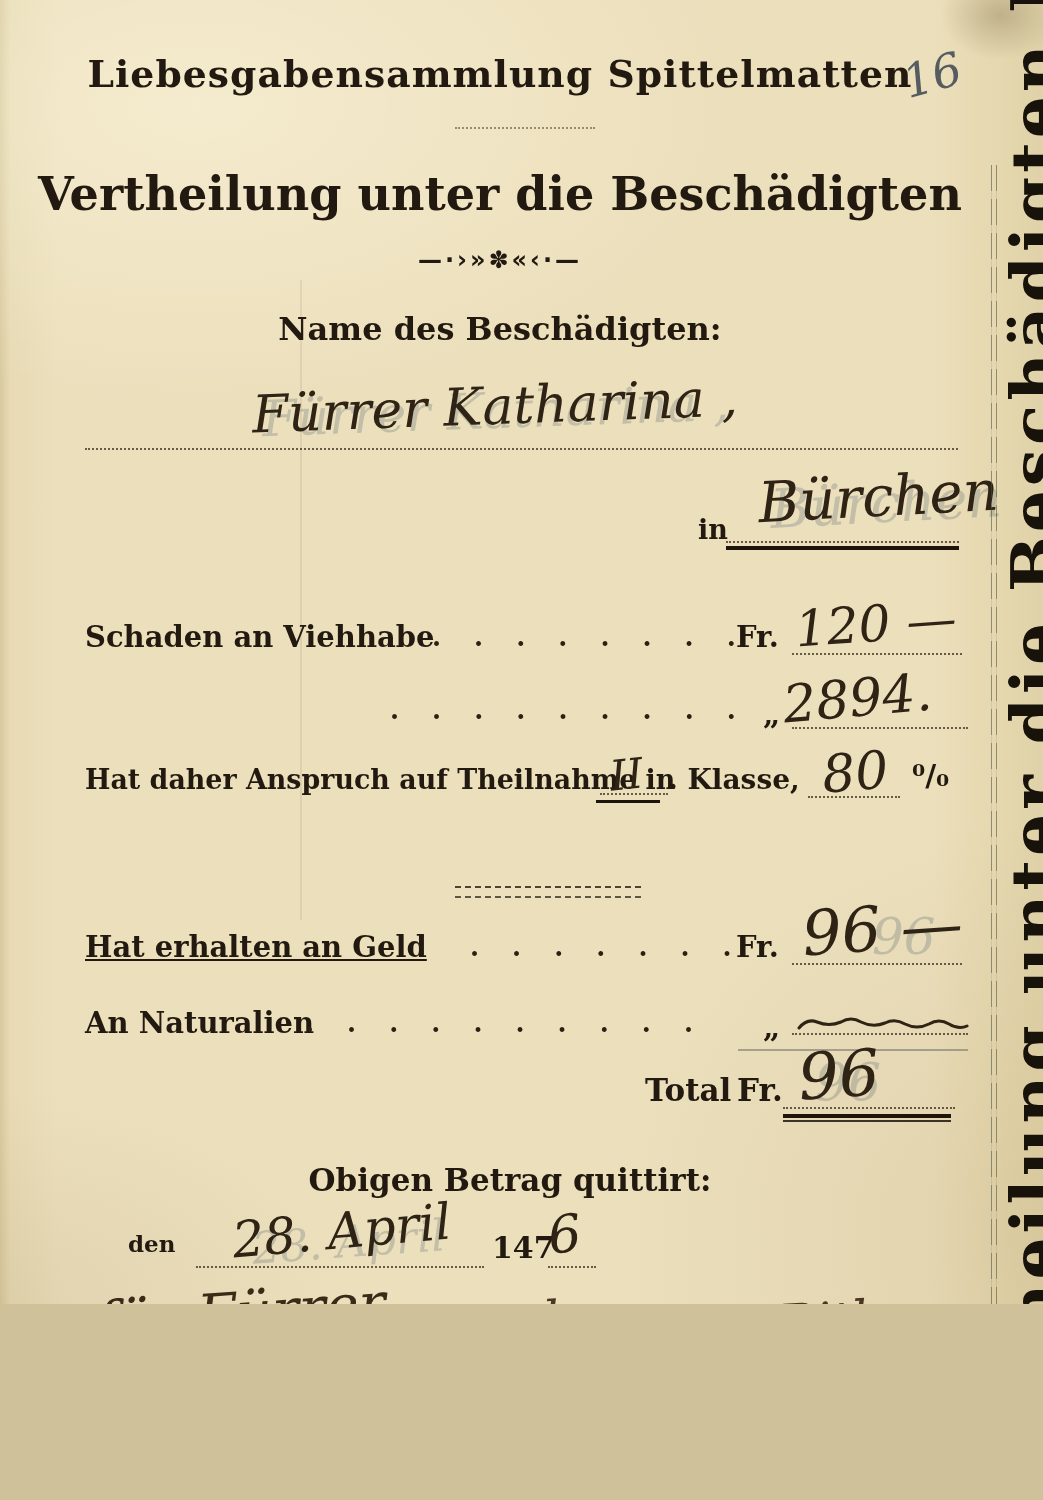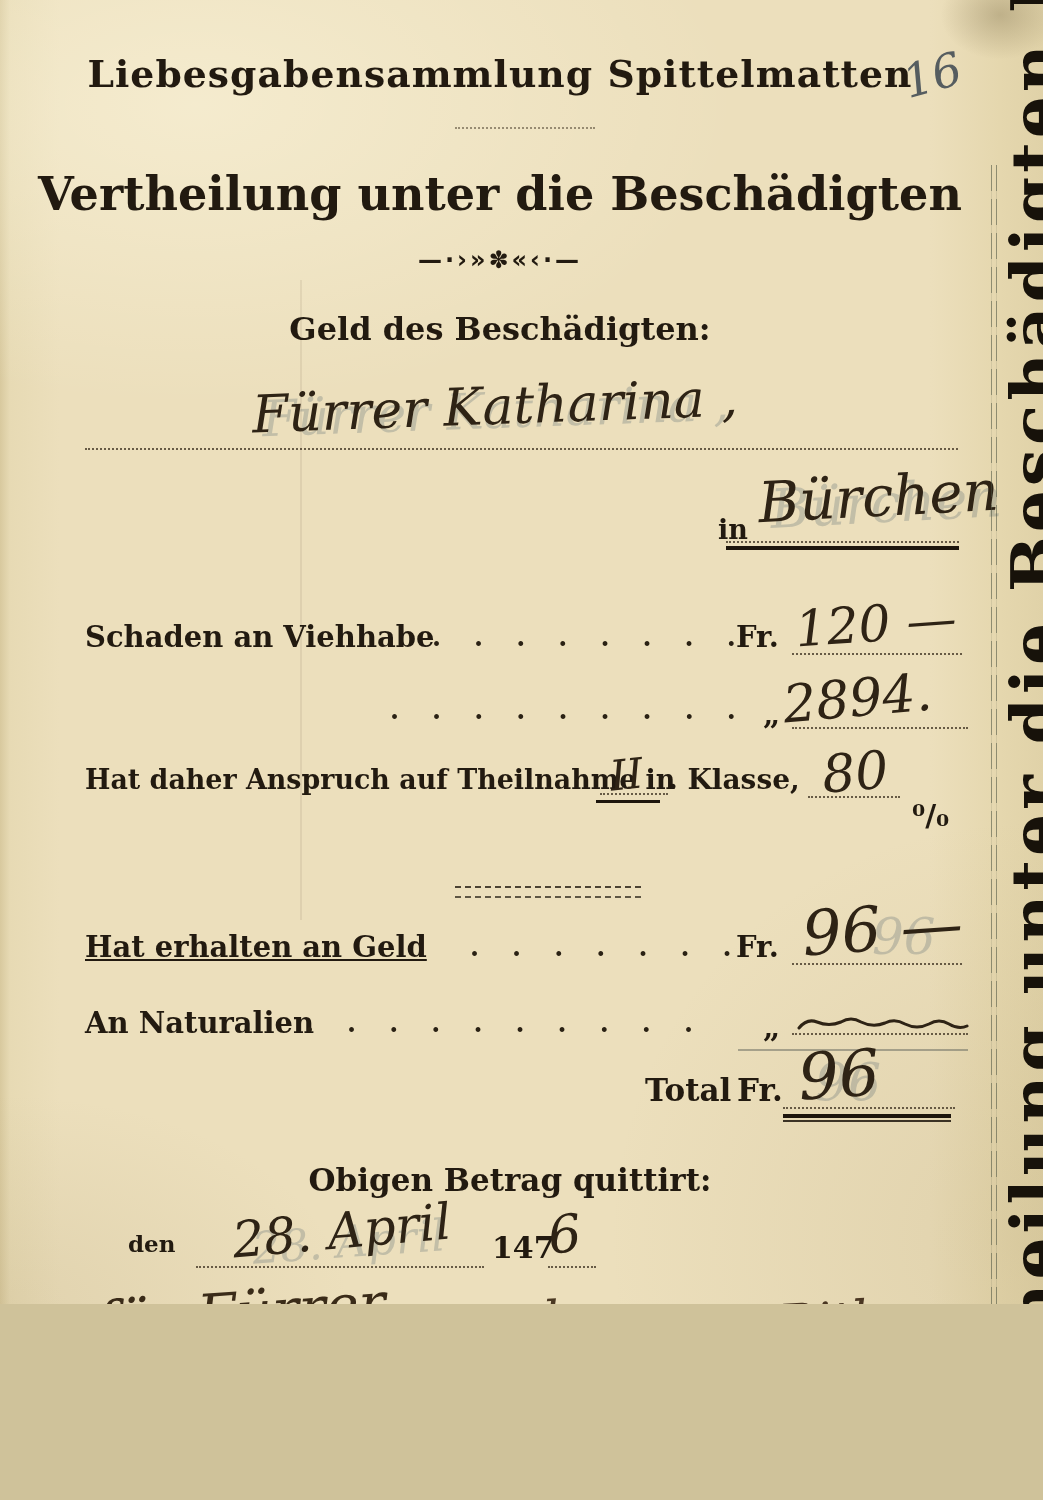--- a/index.html
+++ b/index.html
@@ -53,27 +53,27 @@
   <div class="abs printed center" style="top:52px;font-size:37px;letter-spacing:1px;transform:scaleX(1.02);">Liebesgabensammlung Spittelmatten</div>
 
   <div class="abs pencil" style="left:903px;top:48px;font-size:46px;transform:rotate(-16deg);color:#565d60;">16</div>
 
   <div class="abs dotline" style="left:455px;top:127px;width:140px;opacity:.65;"></div>
 
   <div class="abs printed center" style="top:166px;font-size:47px;transform:scaleX(.98);">Vertheilung unter die Beschädigten</div>
 
   <div class="abs printed center" style="top:246px;font-size:24px;letter-spacing:3px;font-family:'DejaVu Sans',sans-serif;">—·›»✽«‹·—</div>
 
-  <div class="abs printed center" style="top:310px;font-size:32px;">Geld des Beschädigten:</div>
+  <div class="abs printed center" style="top:310px;font-size:32px;">Name des Beschädigten:</div>
 
   <div class="abs hand ghost" style="left:262px;top:382px;font-size:50px;transform:rotate(-2deg);">Fürrer Katharina ,</div>
   <div class="abs hand" style="left:252px;top:376px;font-size:52px;transform:rotate(-2deg);">Fürrer Katharina ,</div>
   <div class="abs dotline" style="left:85px;top:448px;width:873px;"></div>
 
-  <div class="abs printed" style="left:698px;top:514px;font-size:27px;margin-left:20px;">in</div>
+  <div class="abs printed" style="left:698px;top:514px;font-size:27px;">in</div>
   <div class="abs hand ghost" style="left:770px;top:472px;font-size:54px;transform:rotate(-3deg);">Bürchen</div>
   <div class="abs hand" style="left:758px;top:464px;font-size:56px;transform:rotate(-3deg);">Bürchen</div>
   <div class="abs dotline" style="left:726px;top:541px;width:233px;"></div>
   <div class="abs rule" style="left:726px;top:546px;width:233px;height:4px;"></div>
 
   <div class="abs printed" style="left:85px;top:620px;font-size:29px;">Schaden an Viehhabe</div>
   <div class="abs dots" style="left:432px;top:622px;font-size:26px;">. . . . . . . .</div>
   <div class="abs printed" style="left:736px;top:620px;font-size:29px;">Fr.</div>
   <div class="abs hand" style="left:795px;top:595px;font-size:50px;transform:rotate(-4deg);">120 —</div>
   <div class="abs dotline" style="left:792px;top:653px;width:170px;"></div>
@@ -83,21 +83,21 @@
   <div class="abs hand" style="left:783px;top:668px;font-size:52px;transform:rotate(-5deg);">2894.</div>
   <div class="abs dotline" style="left:792px;top:727px;width:176px;"></div>
 
   <div class="abs printed" style="left:85px;top:763px;font-size:28px;transform:scaleX(.96);transform-origin:left;">Hat daher Anspruch auf Theilnahme in</div>
   <div class="abs hand" style="left:610px;top:750px;font-size:42px;transform:rotate(-6deg);">II</div>
   <div class="abs rule" style="left:596px;top:800px;width:64px;height:3px;"></div>
   <div class="abs dotline" style="left:600px;top:793px;width:68px;"></div>
   <div class="abs printed" style="left:668px;top:763px;font-size:28px;">. Klasse,</div>
   <div class="abs hand" style="left:822px;top:742px;font-size:52px;transform:rotate(-5deg);">80</div>
   <div class="abs dotline" style="left:808px;top:796px;width:92px;"></div>
-  <div class="abs printed" style="left:912px;top:758px;font-size:30px;margin-top:40px;">⁰/₀</div>
+  <div class="abs printed" style="left:912px;top:758px;font-size:30px;">⁰/₀</div>
 
 
   <div class="abs" style="left:455px;top:886px;width:186px;height:8px;
               border-top:2px dashed rgba(35,28,18,.8);border-bottom:2px dashed rgba(35,28,18,.7);"></div>
 
   <div class="abs printed" style="left:85px;top:930px;font-size:29px;text-decoration:underline;">Hat erhalten an Geld</div>
   <div class="abs dots" style="left:470px;top:932px;font-size:26px;">. . . . . . .</div>
   <div class="abs printed" style="left:736px;top:930px;font-size:29px;">Fr.</div>
   <div class="abs hand ghost" style="left:872px;top:908px;font-size:50px;">96</div>
   <div class="abs hand" style="left:802px;top:892px;font-size:62px;transform:rotate(-4deg);">96 —</div>

